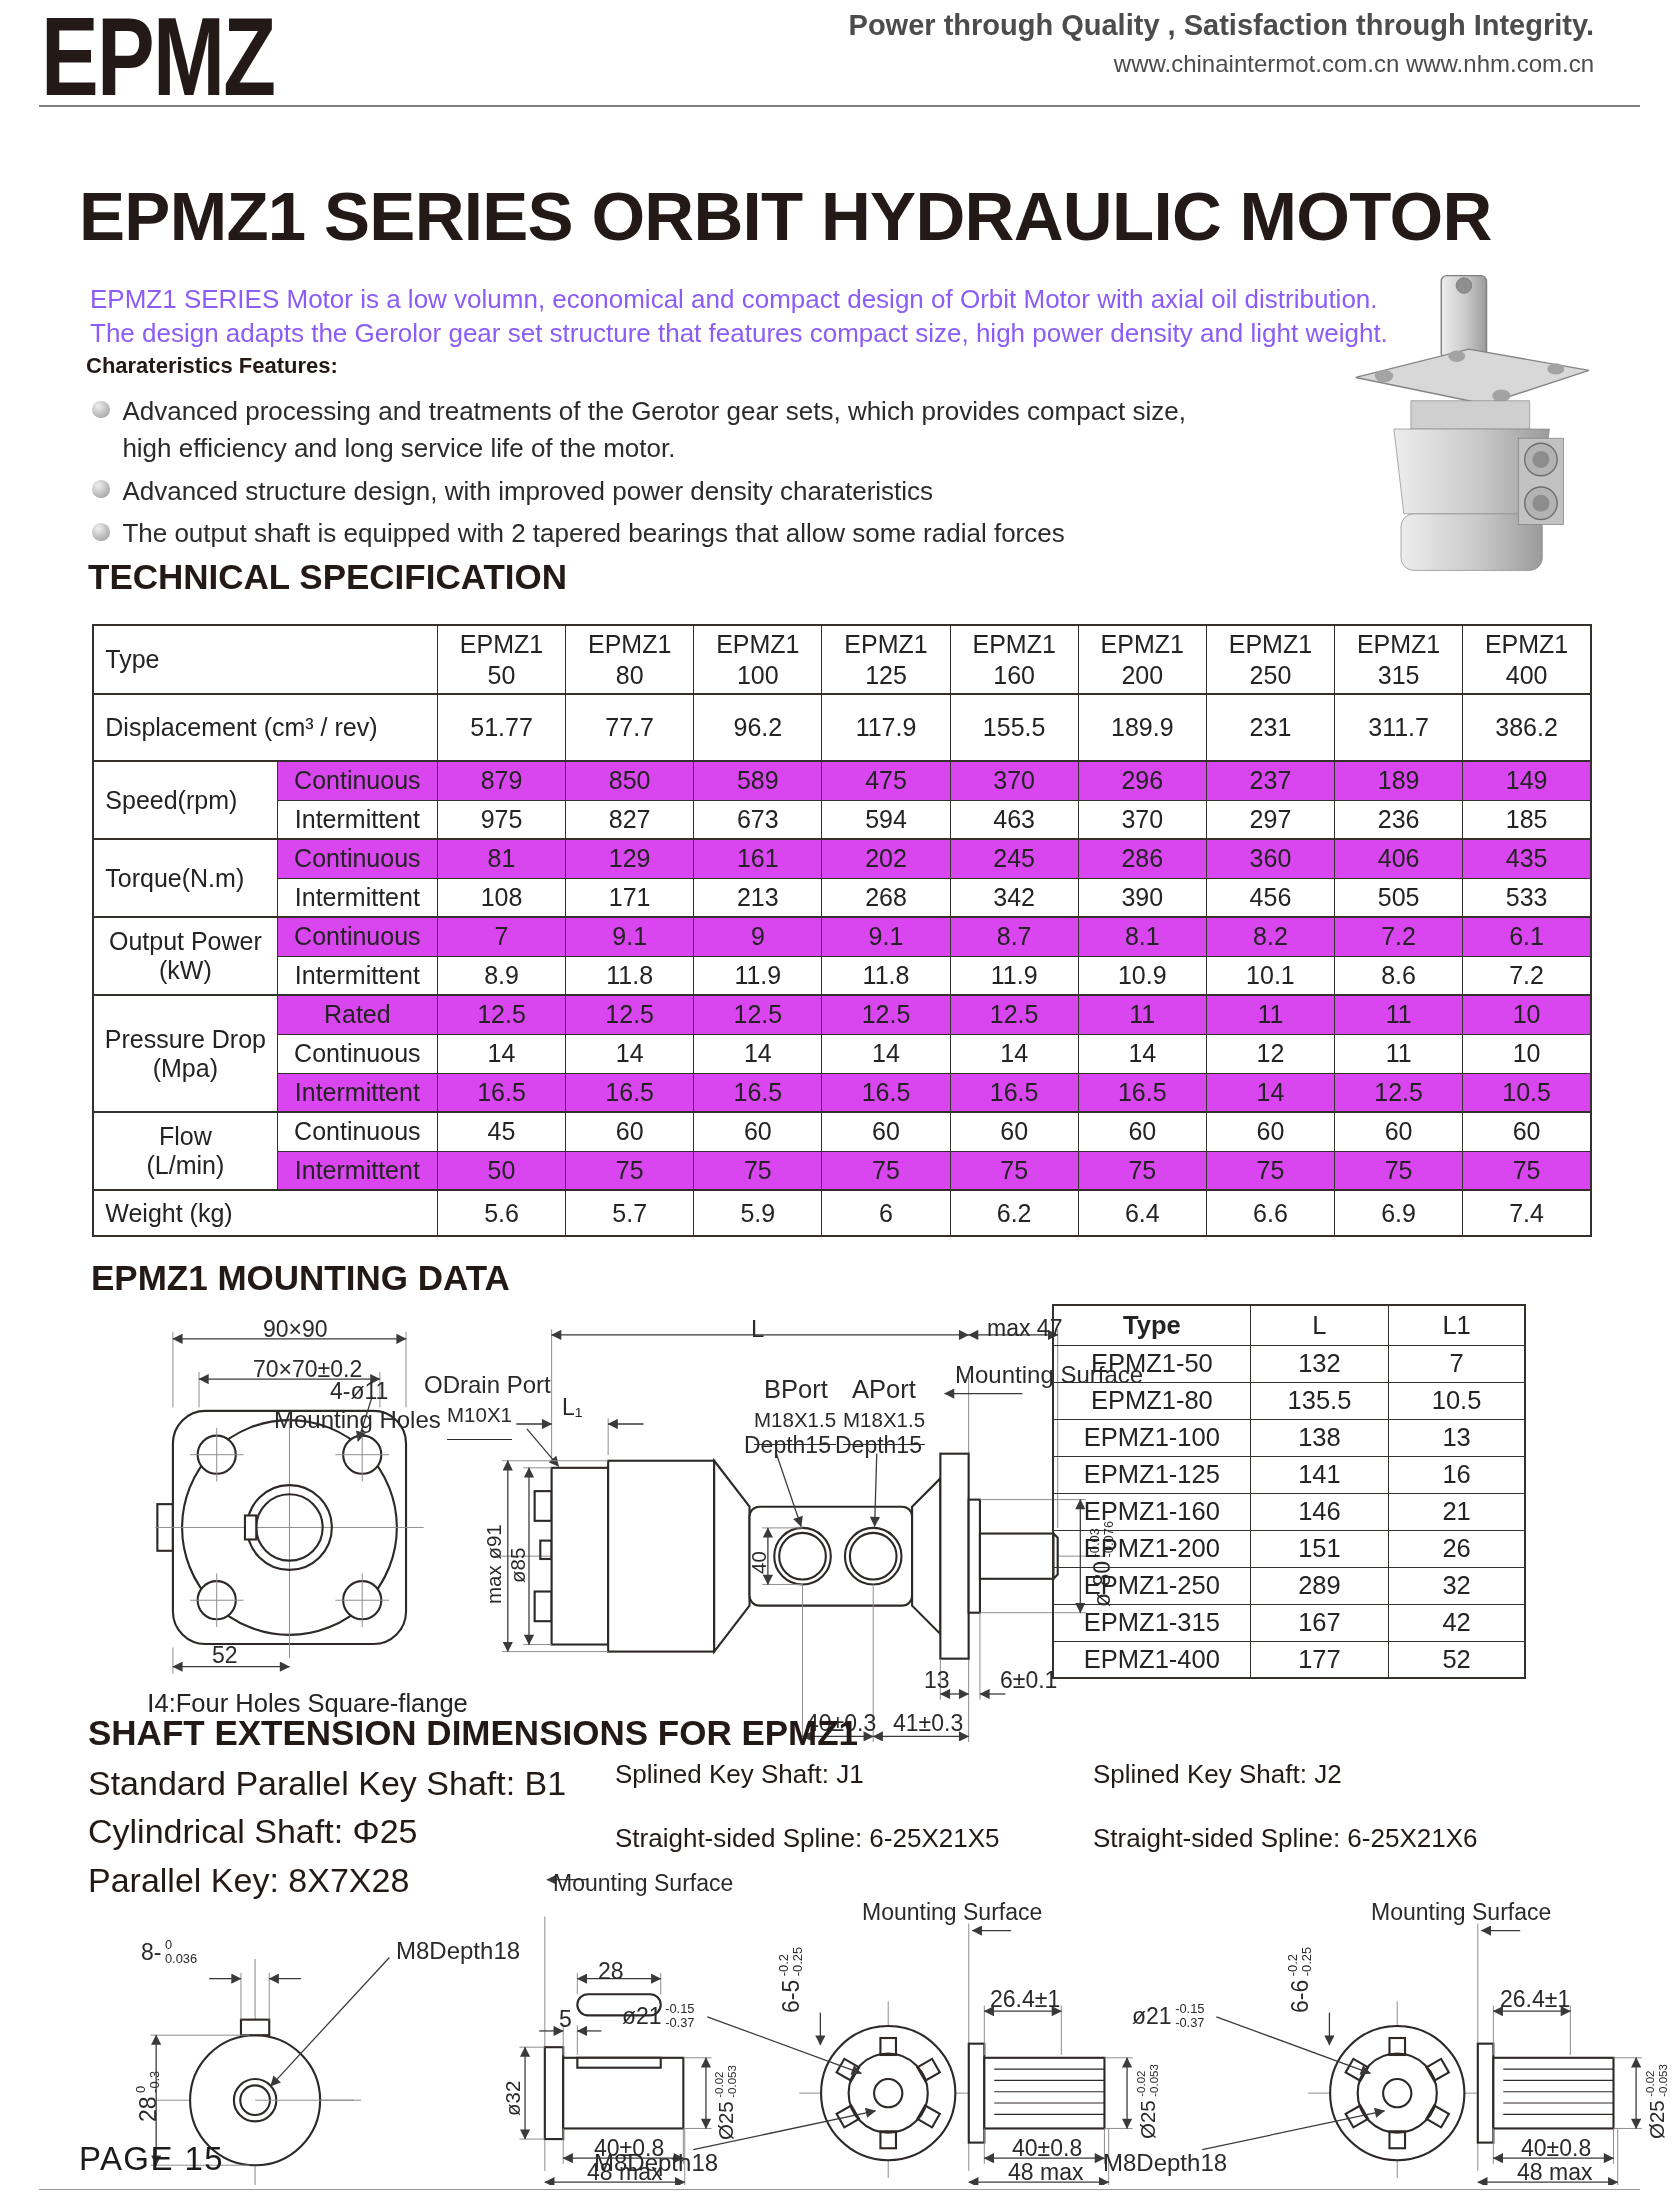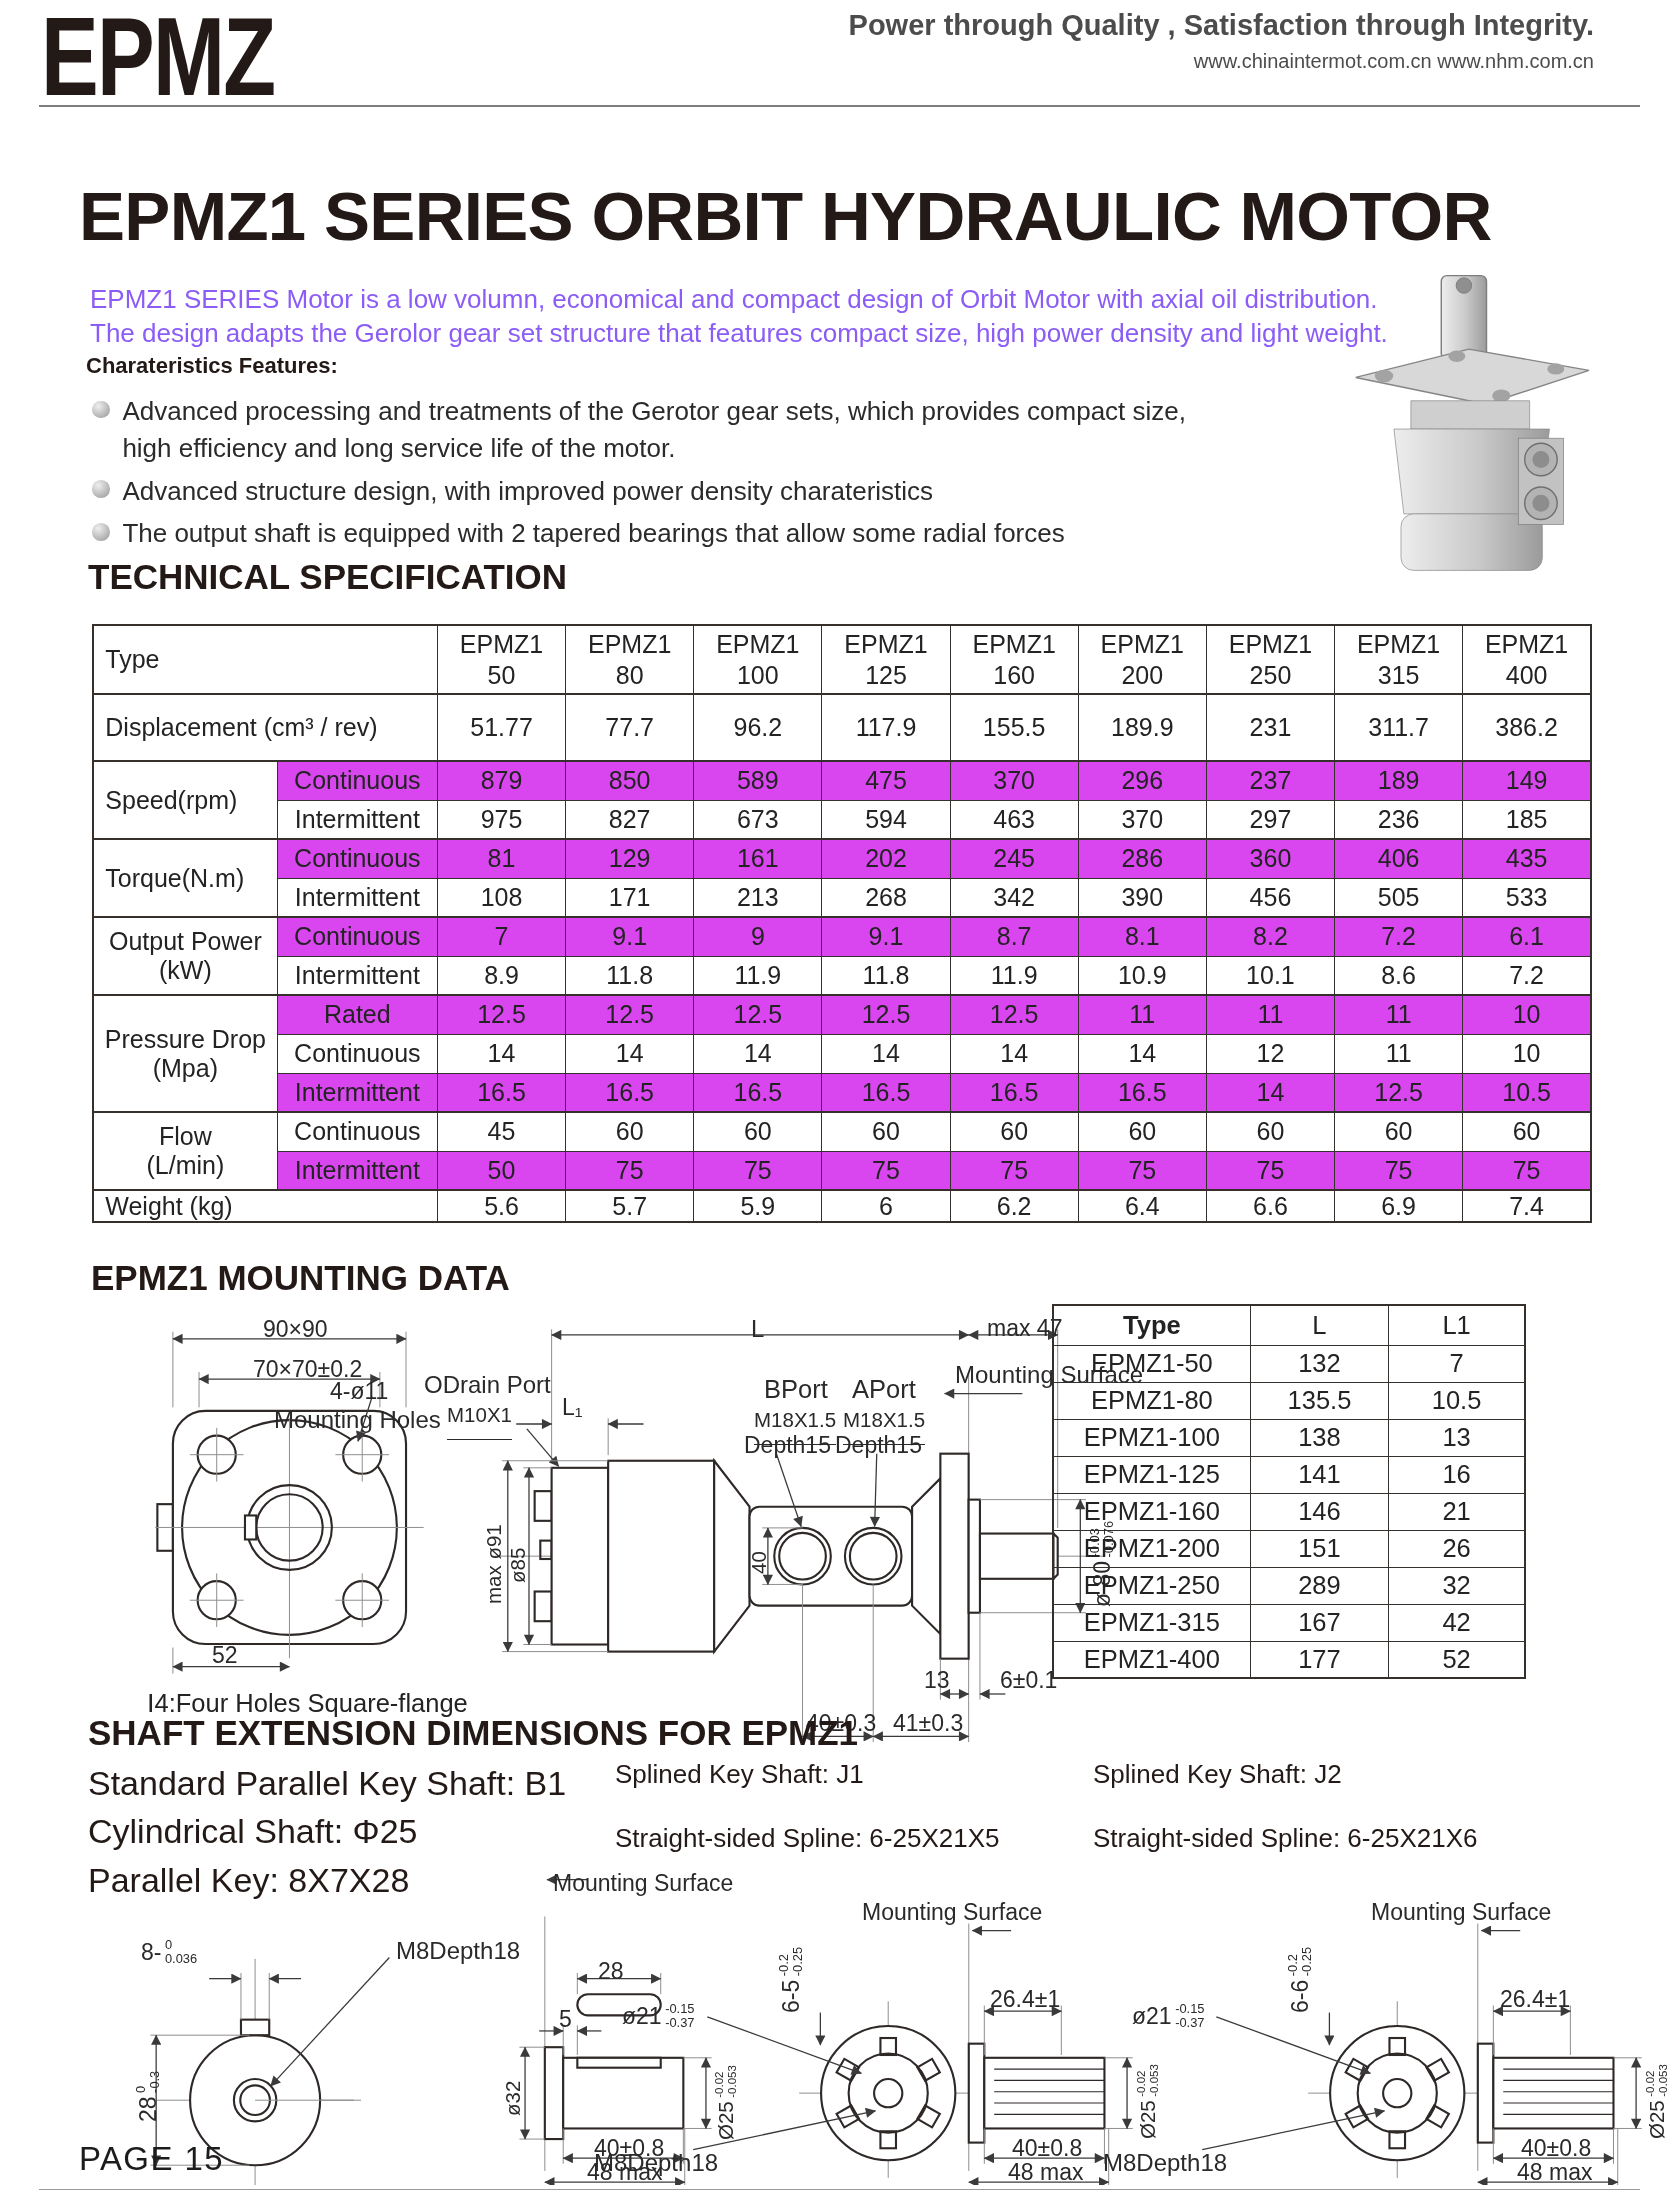--- a/index.html
+++ b/index.html
@@ -2,41 +2,41 @@
 <html style="font-size:11.3px"><head>
 <meta charset="utf-8">
 <style>
   html,body{margin:0;padding:0}
   body{position:relative;width:1679px;height:2194px;background:#fff;overflow:hidden;
        font-family:"Liberation Sans","DejaVu Sans",sans-serif;color:#231916}
   .abs{position:absolute}
   .logo{left:41px;top:-7px;font-size:103px;font-weight:700;letter-spacing:-2.1px;
         transform:scale(.84,1.08);transform-origin:left top}
   .tag1{right:85px;top:8.5px;font-size:29px;font-weight:700;color:#4c4c4c}
-  .tag2{right:85px;top:50px;font-size:20px;font-weight:400;color:#4c4c4c}
+  .tag2{right:85px;top:50px;font-size:24px;font-weight:400;color:#4c4c4c}
   .rule{left:39px;top:105px;width:1601px;border-top:2.1px solid #7e7e7e}
   .title{left:79px;top:177px;font-size:69px;font-weight:700;letter-spacing:-0.7px;white-space:nowrap}
   .intro{left:90px;top:282px;font-size:26px;color:#8b5cf6;line-height:1.32}
   .feat-h{left:86px;top:353px;font-size:22px;font-weight:700}
   .feats{left:92px;top:393px;width:1217px;font-size:26px;color:#2b2b2b}
   .feat{display:flex;gap:12.7px;margin-bottom:5.7px;line-height:1.42}
   .bullet{flex:0 0 17.7px;width:17.7px;height:17.7px;margin-top:7.8px;border-radius:50%;
           background:radial-gradient(circle at 35% 30%,#efefef,#bdbdbd 55%,#949494)}
   .h2{font-size:35px;font-weight:700;white-space:nowrap}
   table{border-collapse:collapse}
   .spec{left:92px;top:624px;width:1500px;table-layout:fixed;border:2.8px solid #36302d}
   .spec td{border:1.4px solid #36302d;font-size:25px;font-weight:400;text-align:center;
            vertical-align:middle;padding:0;color:#232323}
   .spec tr.sep>td{border-top:2.8px solid #36302d}
   .spec .lab{text-align:left;padding-left:11.3px}
   .spec .cen{text-align:center;white-space:pre-line}
   .spec tr.shade{background:#d946ef}
   .spec .g{background:#fff}
   .spec td.mh div:first-child{margin-bottom:2px}
-  tr.rt{height:69px} tr.rd{height:67px} tr.rr{height:39px} tr.rw{height:32px}
+  tr.rt{height:69px} tr.rd{height:67px} tr.rr{height:39px} tr.rw{height:46px}
   .mt{left:1052px;top:1304px;width:474px;border:2.1px solid #36302d}
   .mt td,.mt th{border:1.4px solid #36302d;font-size:25.5px;text-align:center;color:#232323}
   .mt th{font-weight:700}.mt th.thn{font-weight:400}
   .mt tr{height:37px}.mt tr.mth{height:40px}
   .lbl{position:absolute;font-size:22px;color:#2a2a2a;white-space:nowrap}.f29{font-size:20.5px}.f33{font-size:23px}.f34{font-size:24px}.f36{font-size:25.5px}
   .rot{transform:rotate(-90deg);transform-origin:left top}
   .tol{display:inline-flex;align-items:center;gap:3.5px}
   .tol .st{display:inline-flex;flex-direction:column;font-size:.56em;line-height:1.1}
   .und{border-bottom:1.4px solid #2a2a2a;padding-bottom:12px}
   .ol{fill:none;stroke:#2e2927;stroke-width:3}

